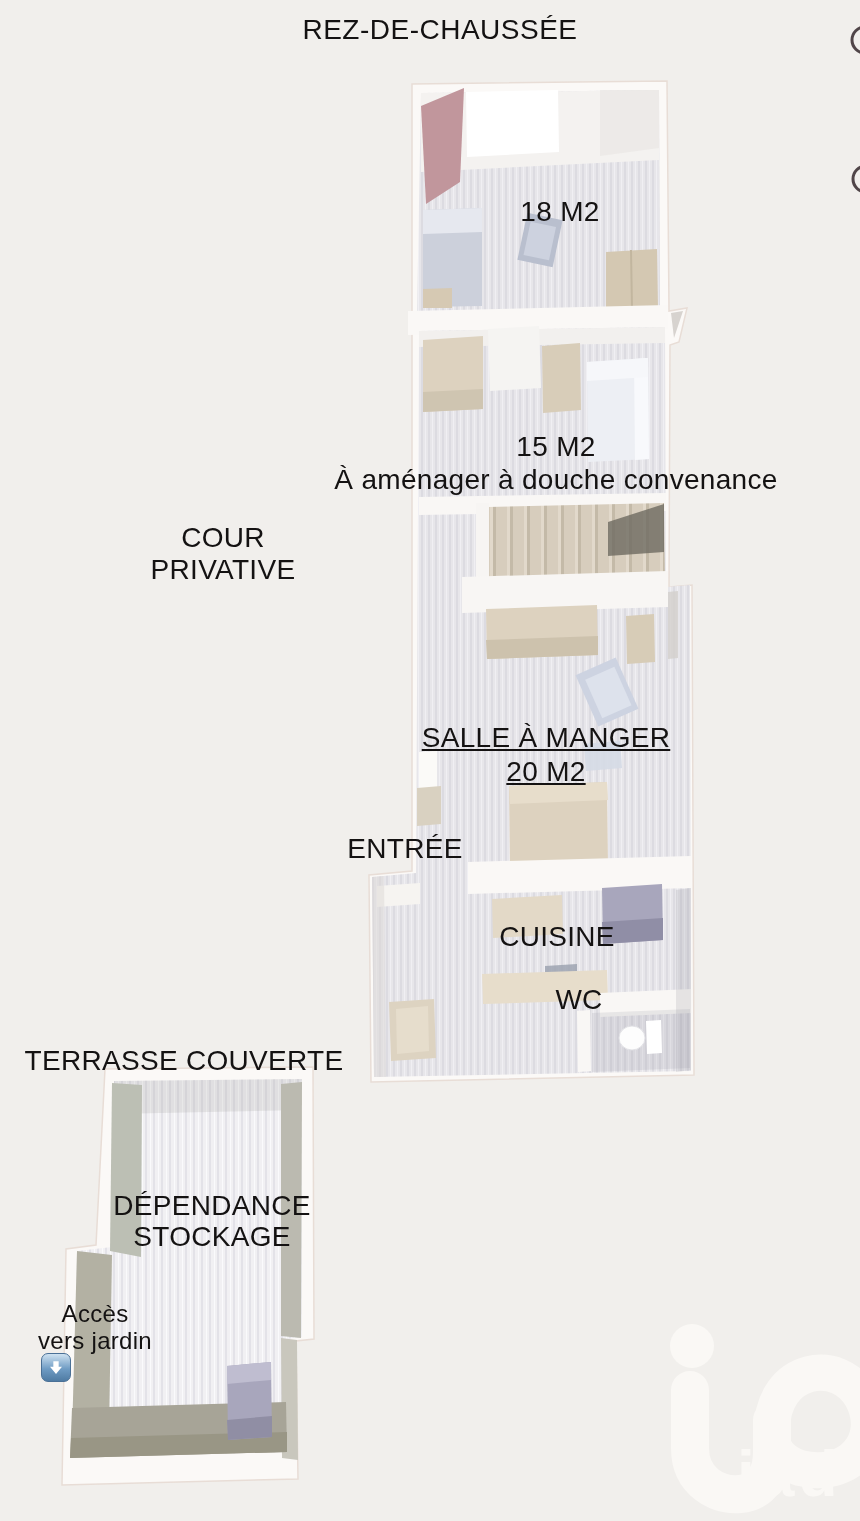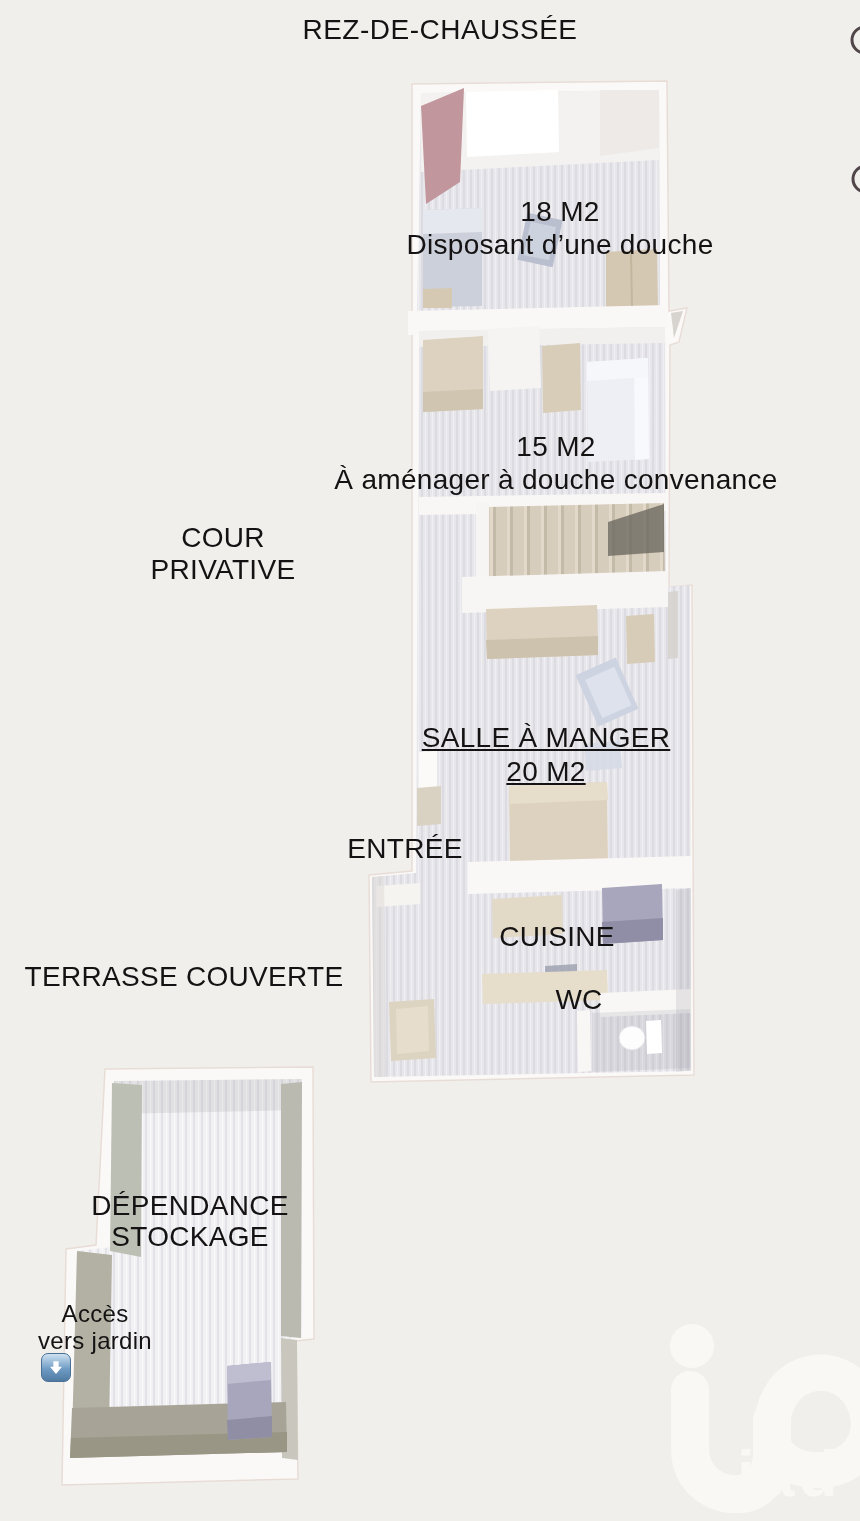--- a/index.html
+++ b/index.html
@@ -161,21 +161,20 @@
       <circle cx="692" cy="1346" r="22" style="fill:var(--watermark)" stroke="none"></circle>
       <path stroke-width="38" d="M690,1390 L690,1448 C690,1482 718,1496 740,1494 C762,1492 772,1474 772,1452 L772,1420"></path>
       <path stroke-width="36" d="M772,1430 C772,1366 840,1356 862,1398 C884,1440 850,1480 800,1468 C780,1462 772,1448 772,1438"></path>
     </g>
   </svg>
 
   <div class="title">REZ-DE-CHAUSSÉE</div>
 
   <div class="lbl" style="left:560px;top:195px;">
     <div>18 M2</div>
-    <div>Disposant d’une douche</div>
   </div>
 
   <div class="lbl" style="left:556px;top:430px;">
     <div>15 M2</div>
     <div>À aménager à douche convenance</div>
   </div>
 
   <div class="lbl" style="left:223px;top:522px;line-height:32px;">
     <div>COUR</div>
     <div>PRIVATIVE</div>
@@ -183,25 +182,25 @@
 
   <div class="lbl" style="left:546px;top:721px;line-height:34px;text-decoration:underline;">
     <div>SALLE À MANGER</div>
     <div>20 M2</div>
   </div>
 
   <div class="lbl" style="left:405px;top:832px;">ENTRÉE</div>
 
   <div class="lbl" style="left:557px;top:920px;">CUISINE</div>
 
-  <div class="lbl" style="left:184px;top:960px;">TERRASSE COUVERTE</div>
+  <div class="lbl" style="left:184px;top:1044px;">TERRASSE COUVERTE</div>
 
   <div class="lbl" style="left:579px;top:983px;">WC</div>
 
-  <div class="lbl" style="left:190px;top:1190px;line-height:31px;">
+  <div class="lbl" style="left:212px;top:1190px;line-height:31px;">
     <div>DÉPENDANCE</div>
     <div>STOCKAGE</div>
   </div>
 
   <div class="lbl small" style="left:58px;top:1300px;margin-left:37px;">
     <div>Accès</div>
     <div>vers jardin</div>
   </div>
 
   <div class="arrow-badge">

